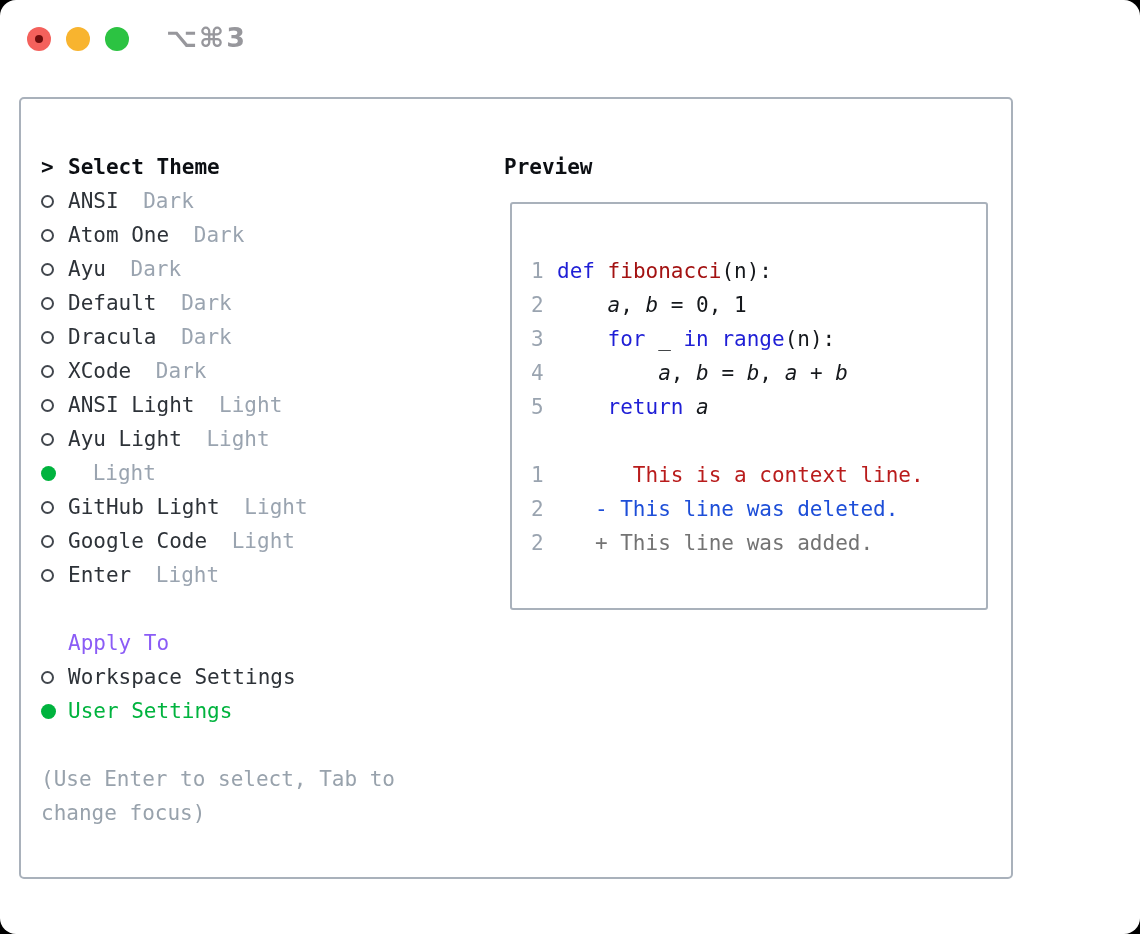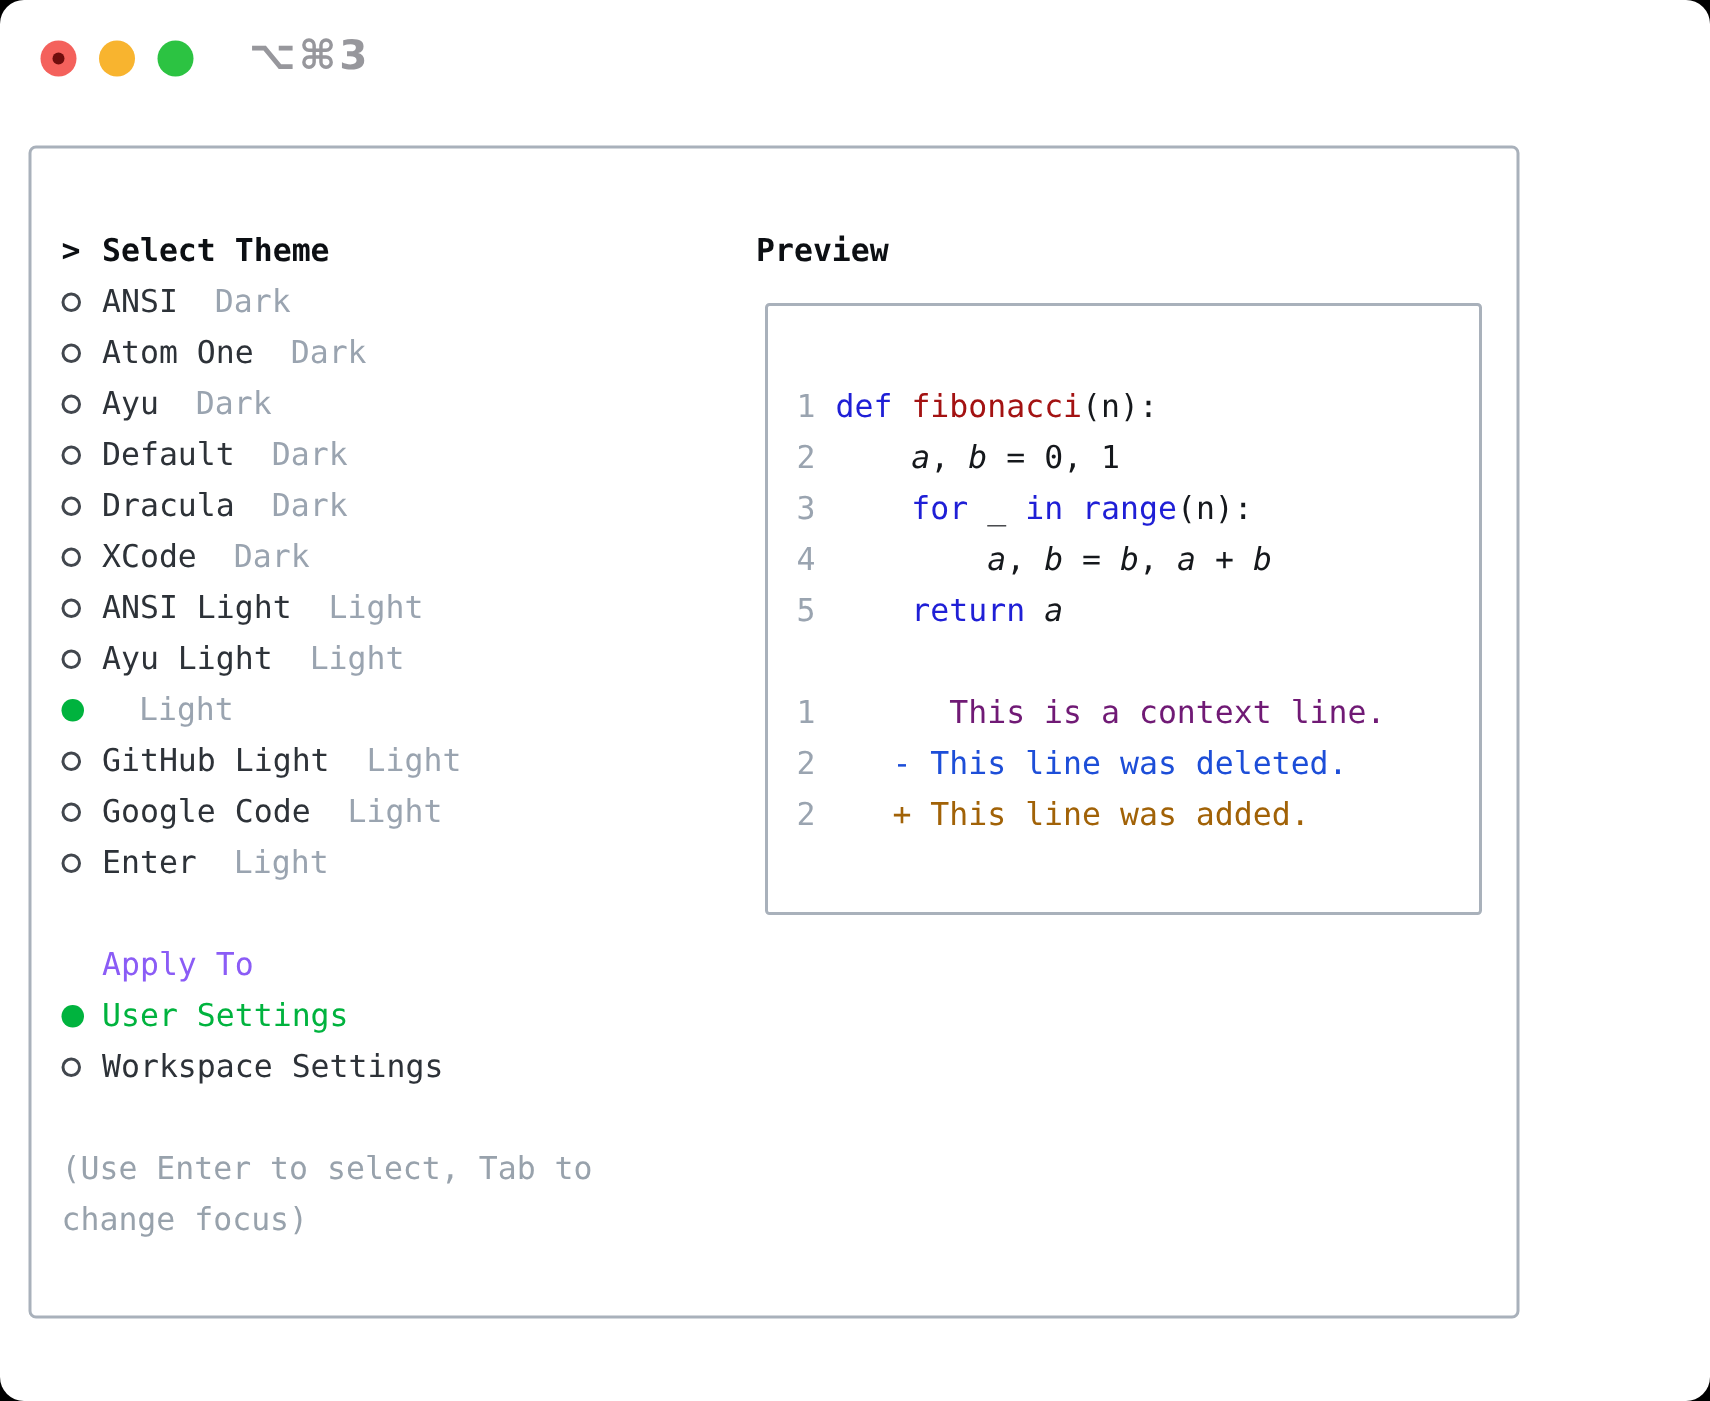--- a/index.html
+++ b/index.html
@@ -43,23 +43,23 @@
   .preview{flex:1;}
   .pv-title{font-weight:bold;color:#0c0f13;height:34px;line-height:34px;}
   .pv-box{margin-top:18px;margin-left:6px;width:478px;height:408px;box-sizing:border-box;
           border:2px solid #a9b1bb;border-radius:3px;padding:50px 0 0 19px;overflow:hidden;}
   .cline{display:flex;height:34px;line-height:34px;white-space:pre;}
   .lnum{width:26px;flex:none;color:#9aa4b0;}
   .seg-plain{color:#15181c;}
   .seg-keyword{color:#1f1fd6;}
   .seg-function{color:#a31212;}
   .seg-variable{color:#15181c;font-style:italic;}
-  .seg-context{color:#701a75;}
+  .seg-context{color:#b91c1c;}
   .seg-deleted{color:#1d4ed8;}
-  .seg-added{color:#a16207;}
+  .seg-added{color:#737373;}
 </style>
 </head>
 <body>
 
 <div class="window">
 
   <div class="titlebar">
     <div class="light red"></div>
     <div class="light yellow"></div>
     <div class="light green"></div>
@@ -90,22 +90,22 @@
         </div>
 
       <div class="gap"></div>
 
       <div class="row">
         <span class="cell-icon"></span>
         <span class="subhdr">Apply To</span>
       </div>
 
       <div id="apply-items">
+          <div class="row"><span class="cell-icon"><span class="radio"></span></span><span class="name">Workspace Settings</span></div>
           <div class="row"><span class="cell-icon"><span class="radio on"></span></span><span class="name sel">User Settings</span></div>
-          <div class="row"><span class="cell-icon"><span class="radio"></span></span><span class="name">Workspace Settings</span></div>
         </div>
 
       <div class="gap"></div>
 
       <div class="hint">(Use Enter to select, Tab to change focus)</div>
     </div>
 
     <div class="preview">
       <div class="pv-title">Preview</div>
       <div class="pv-box" id="pv-box">

